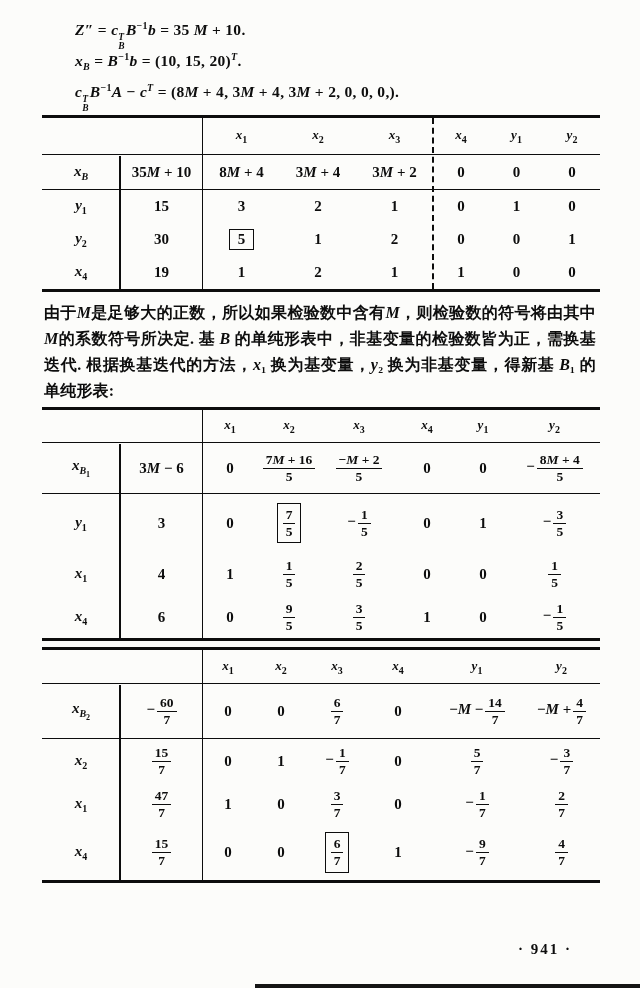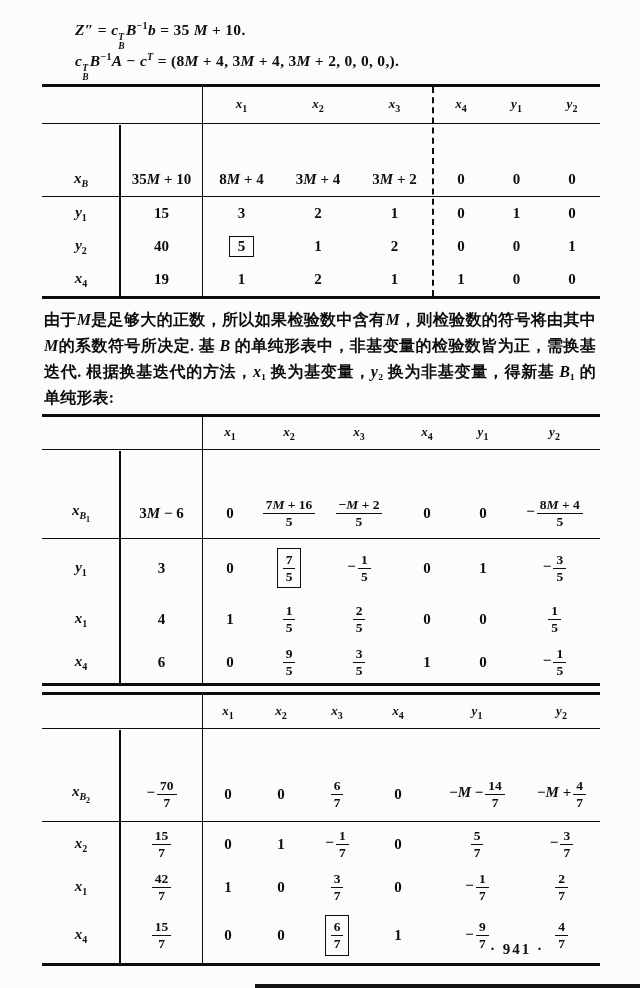--- a/index.html
+++ b/index.html
@@ -14,21 +14,21 @@
       vertical-align:-5px;text-align:left;margin:0 1px 0 0;}
   i{font-style:italic;}
   
   .tbl{position:relative;margin-left:42px;width:558px;border-top:3.5px solid #0d0d0d;
        border-bottom:3.5px solid #0d0d0d;font-size:15px;font-weight:bold;box-sizing:content-box;}
   .row{display:flex;align-items:center;}
   .cell{display:flex;justify-content:center;align-items:center;box-sizing:border-box;}
   .c0{width:78px;}
   .c1{width:83px;}
   .hrow{border-bottom:1.5px solid #0d0d0d;font-size:13px;}
-  .orow{border-bottom:1.5px solid #0d0d0d;margin-top:38px;}
+  .orow{border-bottom:1.5px solid #0d0d0d;}
   .tbl sub{font-size:10px;}
   .tbl sub .sub2{font-size:8px;vertical-align:-3px;}
   .frac{display:inline-block;text-align:center;vertical-align:middle;font-size:13.5px;}
   .fn{display:block;padding:0 3px;border-bottom:1.3px solid #0d0d0d;line-height:1.18;}
   .fd{display:block;line-height:1.18;}
   .pre{margin-right:2px;}
   .boxed{border:1.6px solid #0d0d0d;padding:1px 8px;display:inline-block;}
   .boxed .frac{margin:1px 0;}
   .boxfrac{padding:2px 5px;}
   .vfull{position:absolute;top:0;bottom:0;left:159.5px;width:1.6px;background:#0d0d0d;}
@@ -55,34 +55,35 @@
   .t3 .d3{width:66px;}.t3 .d4{width:92px;}.t3 .d5{width:77px;}
   
   .para{margin:0 44px;font-size:16px;line-height:26px;text-align:justify;font-weight:bold;
         letter-spacing:.2px;}
   .p1{margin-top:8px;}
   .p2{margin-top:8px;text-align:left;}
   .m1{margin-top:2px;}
   .m2{margin-top:3px;}
   .m3{margin-top:6px;}
   
-  .footer{position:absolute;top:941px;left:462px;width:110px;text-align:center;
+  .footer{position:absolute;top:941px;left:462px;width:110px;text-align:right;
           font-size:15px;font-weight:bold;letter-spacing:2px;}
   .scanbar{position:absolute;bottom:0;left:255px;right:0;height:4px;background:#151515;}
 </style>
 </head>
 <body>
 
 <div class="page">
 
   <div class="eqs">
       <div class="eqline"><i>Z″</i> = <i>c</i><span class="ss">
           <span><i>T</i></span>
           <span><i>B</i></span>
         </span><i>B</i><sup>−1</sup><i>b</i> = 35 <i>M</i> + 10.</div>
+      <div class="eqline"><i>x</i><sub><i>B</i></sub> = <i>B</i><sup>−1</sup><i>b</i> = (10, 15, 20)<sup><i>T</i></sup>.</div>
       <div class="eqline"><i>c</i><span class="ss">
           <span><i>T</i></span>
           <span><i>B</i></span>
         </span><i>B</i><sup>−1</sup><i>A</i> − <i>c</i><sup><i>T</i></sup> = (8<i>M</i> + 4, 3<i>M</i> + 4, 3<i>M</i> + 2, 0, 0, 0,).</div>
     </div>
 
   <div class="tbl t1 m1">
       <div class="row hrow">
         <span class="cell c0"></span>
         <span class="cell c1"></span>
@@ -155,21 +156,21 @@
         </span>
         <span class="cell d5">
           <span>0</span>
         </span>
       </div>
       <div class="row brow r1">
         <span class="cell c0">
           <span><i>y</i><sub>2</sub></span>
         </span>
         <span class="cell c1">
-          <span>40</span>
+          <span>30</span>
         </span>
         <span class="cell d0">
           <span class="boxed">5</span>
         </span>
         <span class="cell d1">
           <span>1</span>
         </span>
         <span class="cell d2">
           <span>2</span>
         </span>
@@ -369,21 +370,21 @@
         </span>
         <span class="cell d5">
           <span><i>y</i><sub>2</sub></span>
         </span>
       </div>
       <div class="row orow">
         <span class="cell c0">
           <span><i>x</i><sub><i>B</i><sub class="sub2">2</sub></sub></span>
         </span>
         <span class="cell c1">
-          <span><span class="pre">−</span><span class="frac"><span class="fn">70</span><span class="fd">7</span></span></span>
+          <span><span class="pre">−</span><span class="frac"><span class="fn">60</span><span class="fd">7</span></span></span>
         </span>
         <span class="cell d0">
           <span>0</span>
         </span>
         <span class="cell d1">
           <span>0</span>
         </span>
         <span class="cell d2">
           <span><span class="frac"><span class="fn">6</span><span class="fd">7</span></span></span>
         </span>
@@ -421,21 +422,21 @@
         </span>
         <span class="cell d5">
           <span><span class="pre">−</span><span class="frac"><span class="fn">3</span><span class="fd">7</span></span></span>
         </span>
       </div>
       <div class="row brow r1">
         <span class="cell c0">
           <span><i>x</i><sub>1</sub></span>
         </span>
         <span class="cell c1">
-          <span><span class="frac"><span class="fn">42</span><span class="fd">7</span></span></span>
+          <span><span class="frac"><span class="fn">47</span><span class="fd">7</span></span></span>
         </span>
         <span class="cell d0">
           <span>1</span>
         </span>
         <span class="cell d1">
           <span>0</span>
         </span>
         <span class="cell d2">
           <span><span class="frac"><span class="fn">3</span><span class="fd">7</span></span></span>
         </span>

